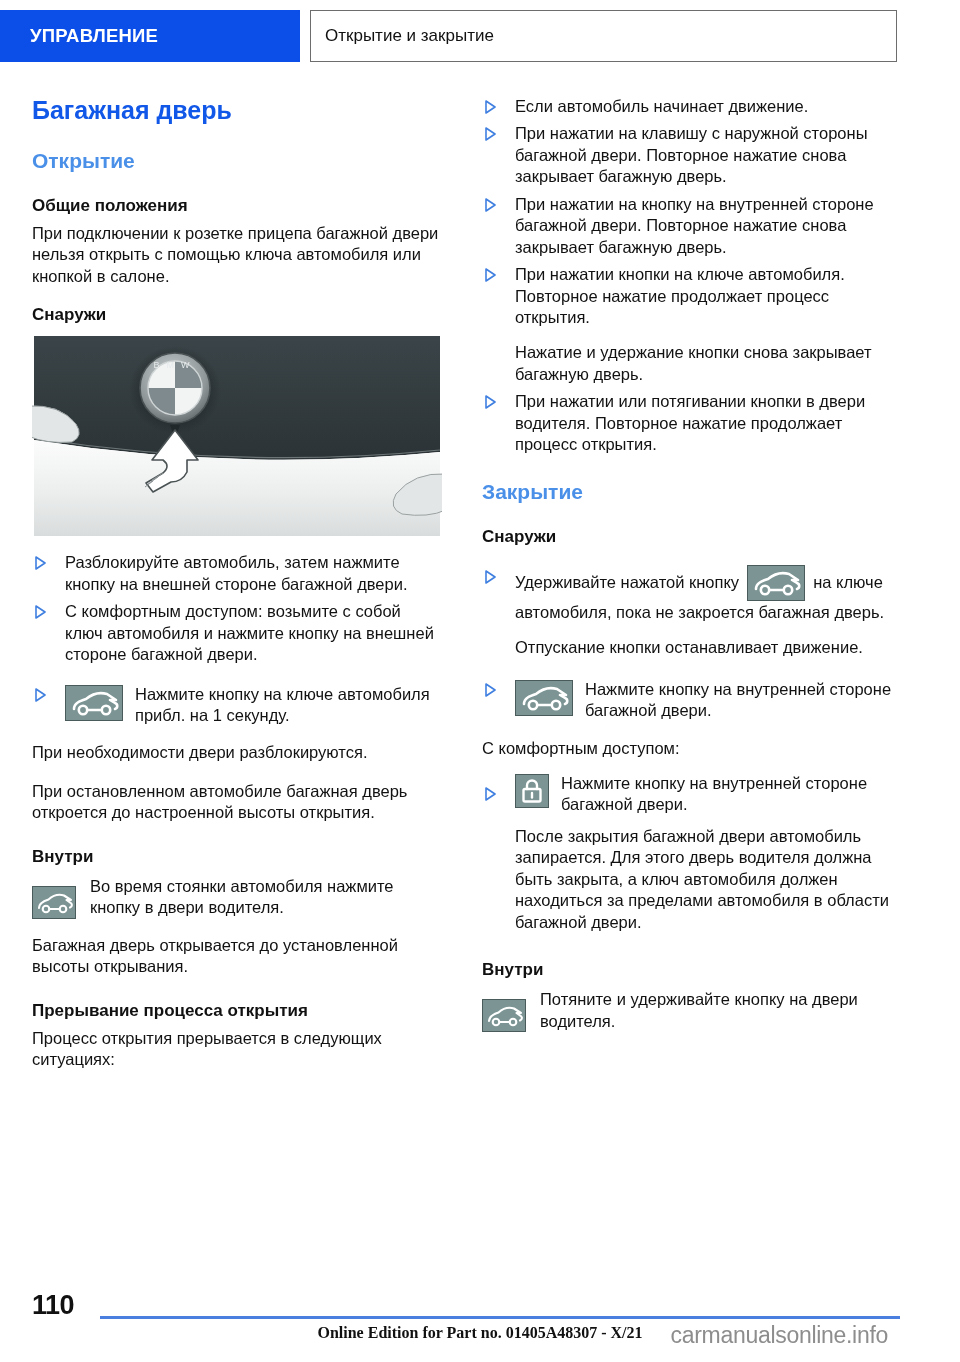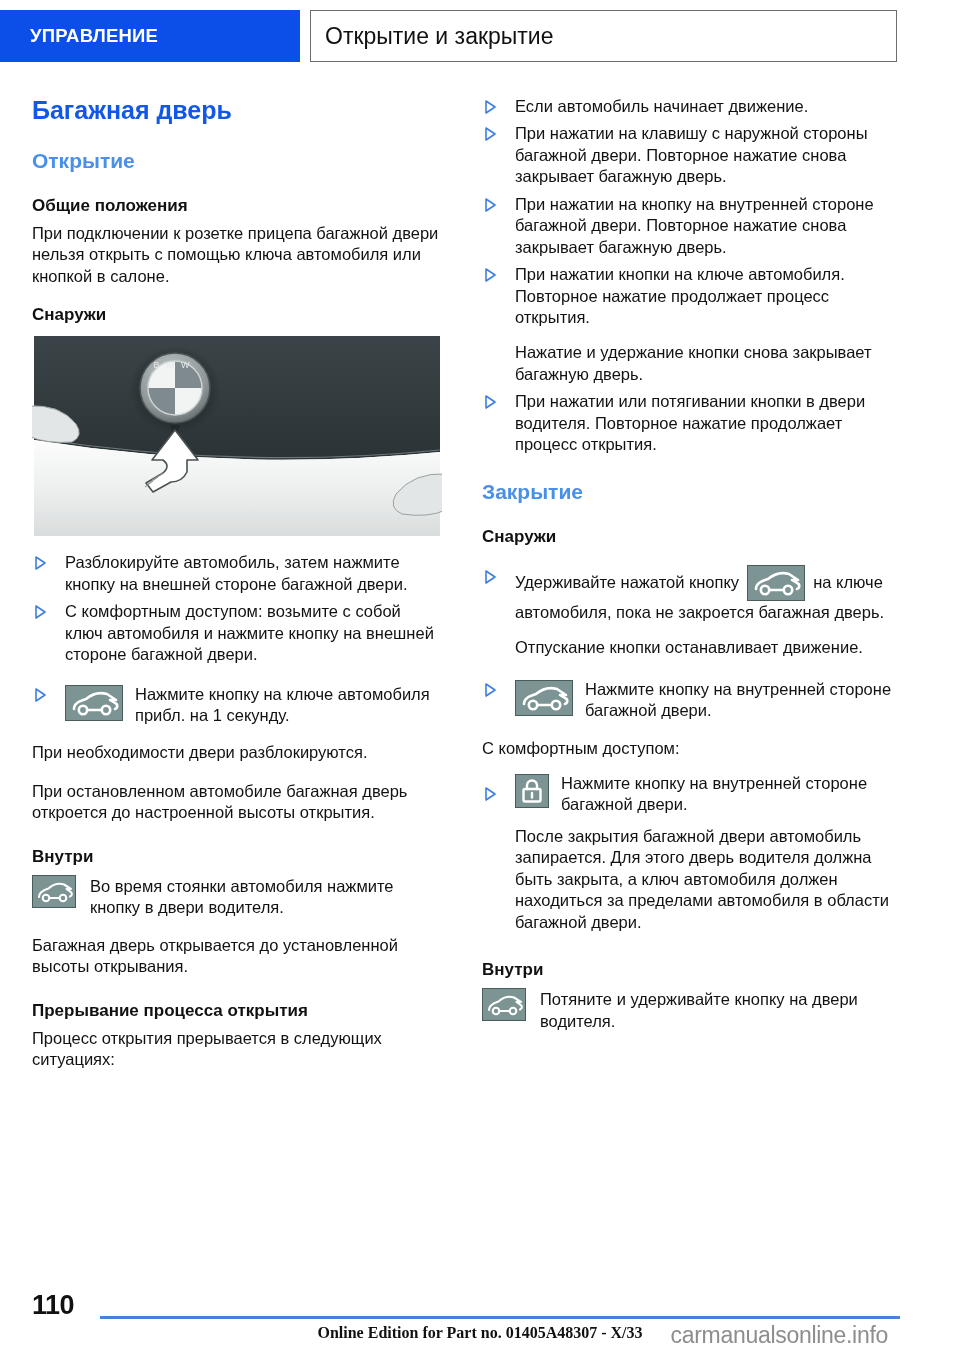--- a/index.html
+++ b/index.html
@@ -49,21 +49,21 @@
     top: 0;
     width: 585px;
     height: 50px;
     border: 1.5px solid #6d6d6d;
     background: #ffffff;
     display: flex;
     align-items: center;
   }
   .header-section span {
     color: #111111;
-    font-size: 23px;
+    font-size: 17px;
     padding-left: 14px;
     white-space: nowrap;
   }
 
   
   .content {
     position: absolute;
     top: 96px;
     left: 0;
     width: 892px;
@@ -145,21 +145,21 @@
   }
   .icon-sq svg { display: block; }
 
   .icon-car-lg { width: 58px; height: 36px; }
   .icon-car-sm { width: 44px; height: 33px; }
   .icon-lock   { width: 34px; height: 34px; }
 
   
   .icon-row {
     display: flex;
-    align-items: flex-start;
+    align-items: flex-end;
     margin-bottom: 16px;
   }
   .icon-row .ic-wrap {
     flex: 0 0 auto;
     margin-right: 14px;
     padding-top: 1px;
   }
   .icon-row .ic-text {
     font-size: 16.5px;
     line-height: 1.30;
@@ -496,15 +496,15 @@
       </span>
       <span class="ic-text">Потяните и удерживайте кнопку на двери водителя.</span>
     </div>
 
   </div>
 </div>
 
 <div class="footer">
   <div class="page-number">110</div>
   <div class="footer-rule"></div>
-  <div class="footer-note">Online Edition for Part no. 01405A48307 - X/33</div>
+  <div class="footer-note">Online Edition for Part no. 01405A48307 - X/21</div>
   <div class="watermark">carmanualsonline.info</div>
 </div>
 
 </body></html>

